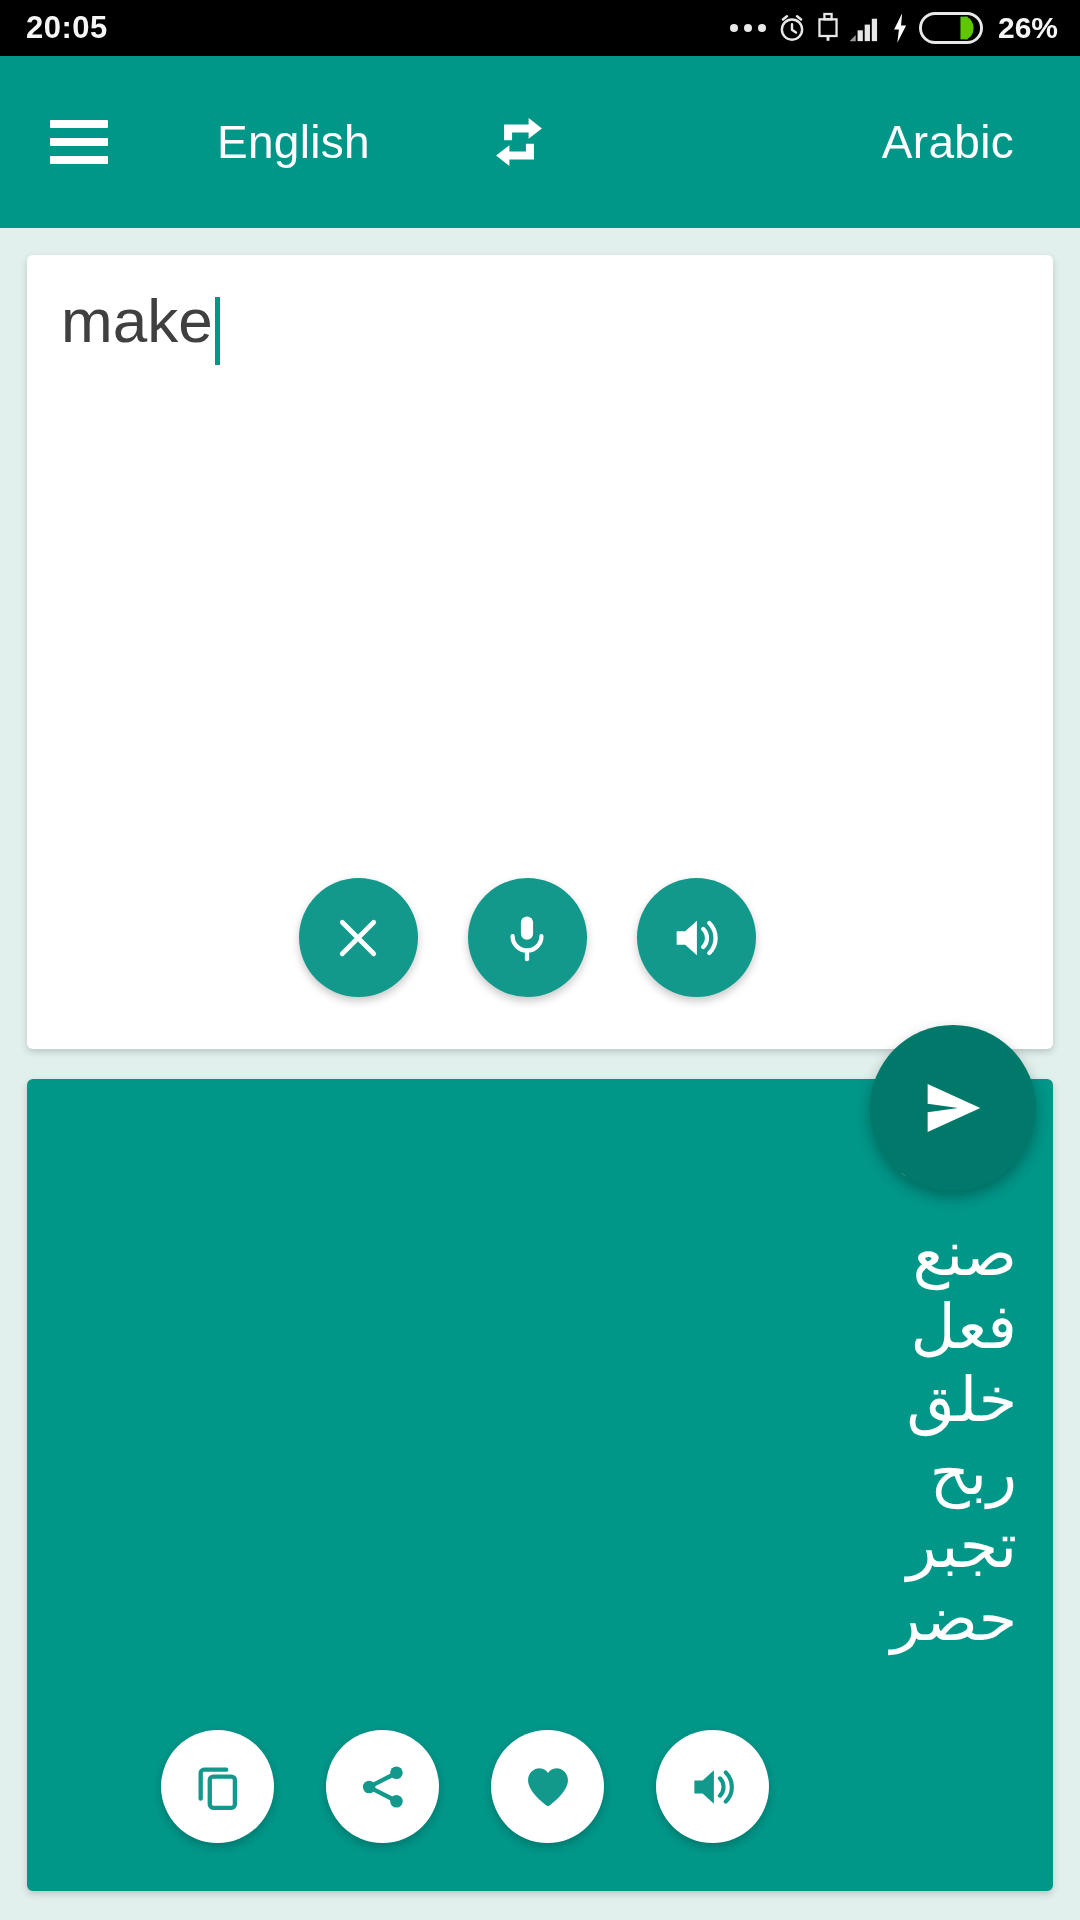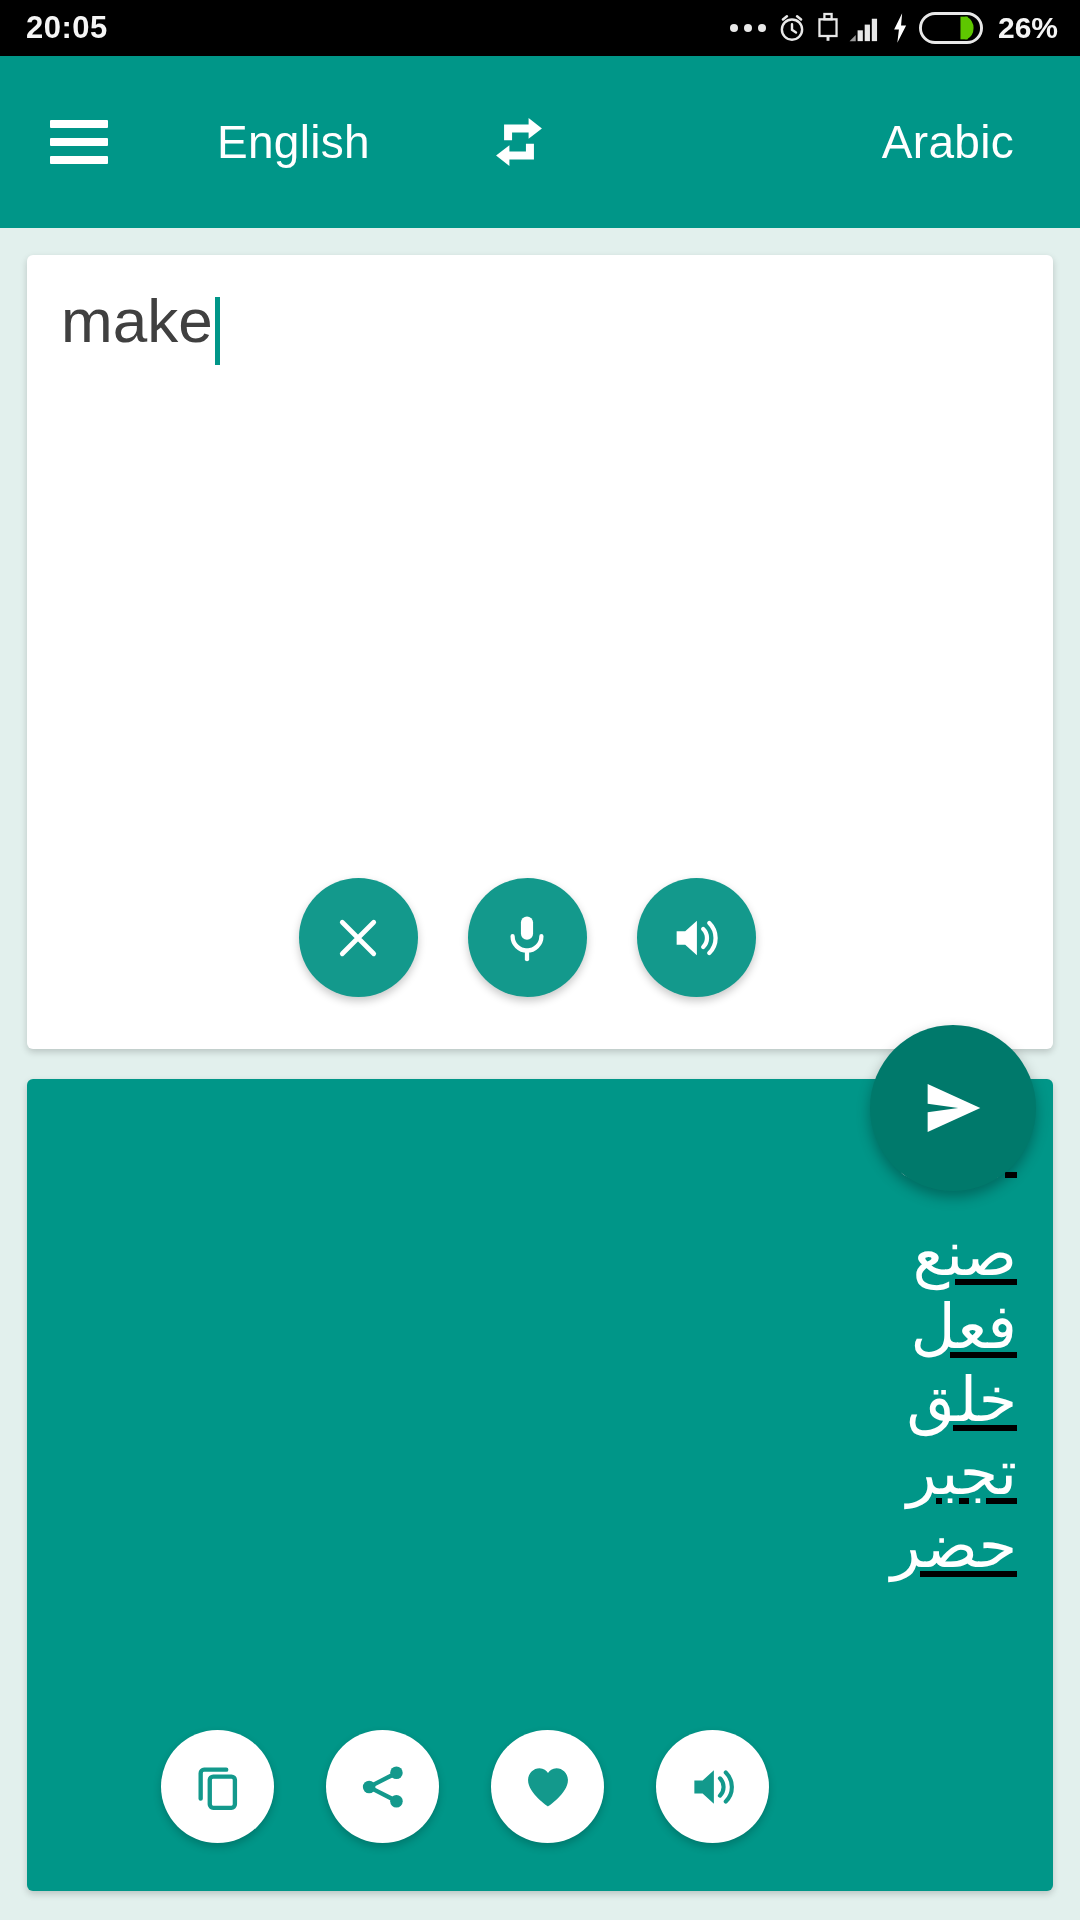--- a/index.html
+++ b/index.html
@@ -148,21 +148,20 @@
 
   
   .result-card {
     margin-top: 30px;
     background: #009688;
     border-radius: 6px;
     height: 812px;
     box-shadow: 0 3px 7px rgba(0,0,0,0.18);
     position: relative;
     overflow: hidden;
-    text-decoration: underline;
   }
   .result-main {
     text-align: right;
     direction: rtl;
     padding: 25px 36px 0 36px;
     color: #ffffff;
     font-size: 66px;
     line-height: 1.25;
   }
   .result-alts {
@@ -315,20 +314,21 @@
   </div>
 
   <div class="result-card">
 
     <div class="result-main">جعل</div>
 
     <div class="result-alts">
       <div>صنع</div>
       <div>فعل</div>
       <div>خلق</div>
+      <div>ربح</div>
       <div>تجبر</div>
       <div>حضر</div>
     </div>
 
     <div class="result-actions">
 
       <div class="fab-white">
         <svg width="52" height="52" viewBox="0 0 24 24">
           <rect x="8.2" y="7.2" width="11.6" height="14.4" rx="1.6" fill="none" stroke="#13998c" stroke-width="2"></rect>
           <path d="M15.8 4 H5.6 a1.6 1.6 0 0 0 -1.6 1.6 V17.4" fill="none" stroke="#13998c" stroke-width="2" stroke-linecap="round"></path>

